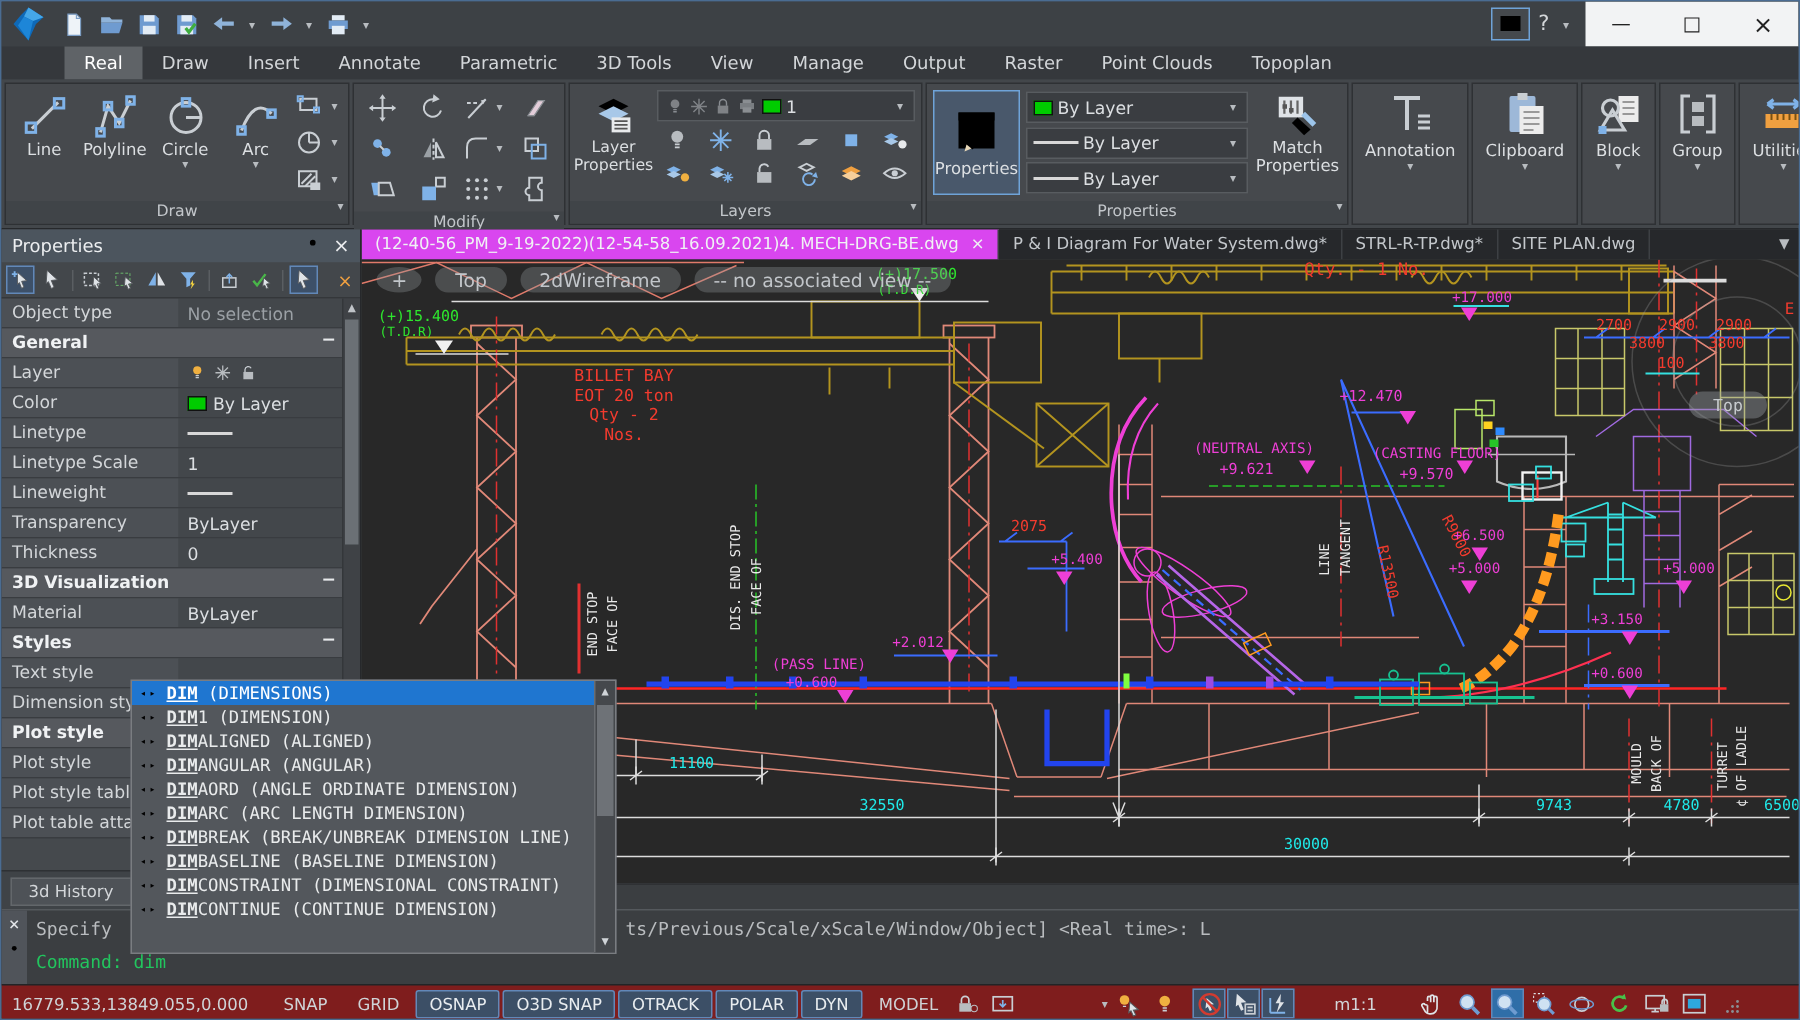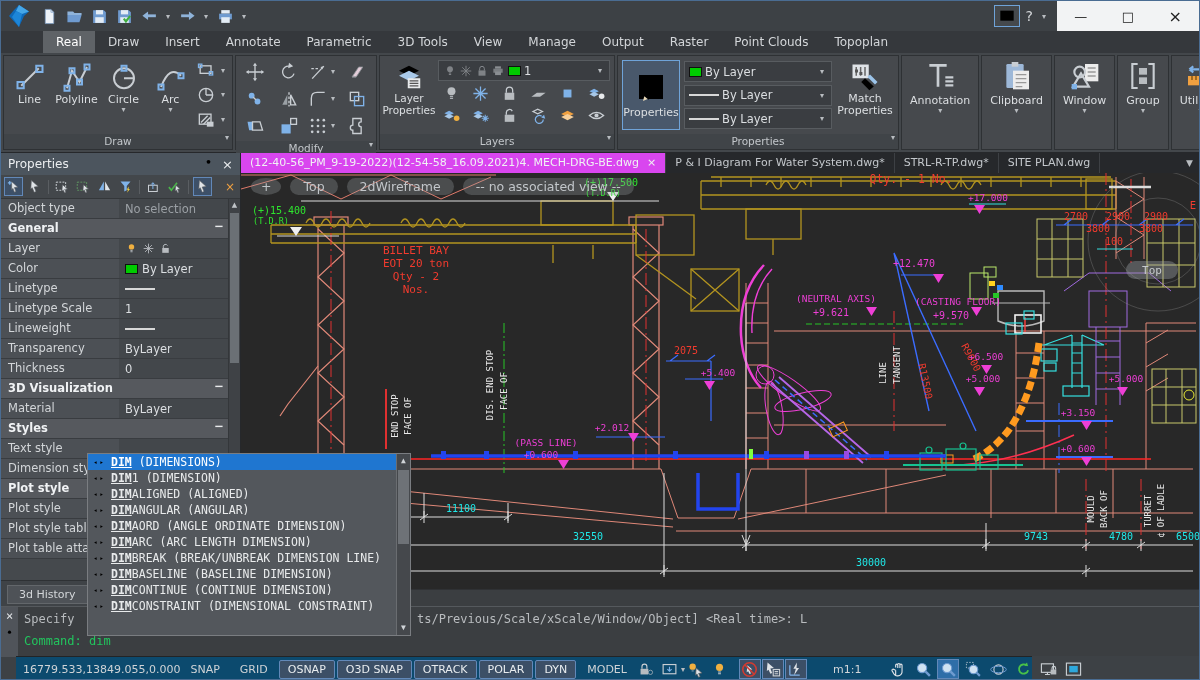--- a/index.html
+++ b/index.html
@@ -112,21 +112,21 @@
   .pop-list{flex:1;overflow:hidden}
   .pop-item{height:16px;display:flex;align-items:center;gap:5px;padding:0 3px;color:#e9ebec;white-space:nowrap}
   .pop-item.sel{background:#1f76d0;color:#fff}
   .pop-item u{font-weight:bold}
   .pop-item svg{width:15px;height:15px;flex:none}
   .pop-scroll{width:14px;background:#45484c;border-left:1px solid #6a6d71;position:relative}
   .pop-scroll .arr{position:absolute;left:0;right:0;height:14px;text-align:center;font-size:8px;color:#d0d4d8;line-height:14px}
   .pop-scroll .arr.dn{bottom:0}
   .pop-thumb{position:absolute;left:1px;right:1px;top:16px;height:74px;background:#6e7control;background:#6e7277}
   
-  .statusbar{position:absolute;left:15px;top:655px;width:1016px;height:25px;background:#0c4a6e;border-top:1px solid #222426;display:flex;align-items:center;font-size:11px;color:#cfd3d6}
+  .statusbar{position:absolute;left:0;top:655px;width:1200px;height:25px;background:#7f1d1d;border-top:1px solid #222426;display:flex;align-items:center;font-size:11px;color:#cfd3d6}
   .coords{width:178px;padding-left:7px;white-space:nowrap}
   .stoggle{padding:2px 8px;margin:12px 1px;border:1px solid transparent;border-radius:2px;white-space:nowrap}
   .stoggle.on{border-color:#6288b8;background:#3c4f66;color:#e8ecef}
   .model{margin:0 8px 0 10px}
   .sbi{width:22px;height:20px;display:flex;align-items:center;justify-content:center}
   .sbi svg{width:17px;height:17px}
   .sbi.on{background:#3c4f66;border:1px solid #6288b8}
   .sbi.fill{background:#2f6ea8;border:1px solid #6288b8}
   .mscale{margin:0 26px;color:#d3d6d9}
 </style>
@@ -573,21 +573,21 @@
         </div>
         <div class="rpanel">
           <div class="rbody spanel-body">
             <svg class="ic" viewBox="0 0 24 24">
               <rect fill="#ececec" x="12" y="3" width="10" height="13"></rect>
               <path d="M14,6h6M14,9h6M14,12h6" stroke="#999" stroke-width="1"></path>
               <circle class="s" cx="8" cy="9" r="4"></circle>
               <path class="s" d="M3,20L9,10l6,10z"></path>
               <rect class="bf" x="2" y="18" width="4" height="4"></rect>
             </svg>
-            <span class="lbl">Window</span>
+            <span class="lbl">Block</span>
             <span class="dd">▾</span>
           </div>
         </div>
         <div class="rpanel">
           <div class="rbody spanel-body">
             <svg class="ic" viewBox="0 0 24 24">
               <path class="s" d="M8,3H4v18h4M16,3h4v18h-4" stroke-width="2"></path>
               <rect fill="#b8bcc0" x="9" y="6" width="6" height="5"></rect>
               <rect fill="#b8bcc0" x="9" y="13" width="6" height="5"></rect>
             </svg>
@@ -1139,28 +1139,28 @@
             <path class="n" d="M3,12H21M5,7v10M19,7v10"></path>
             <path class="bf" d="M5,12l4,-2.2v4.4zM19,12l-4,-2.2v4.4z"></path>
           </svg>
           <span><u>DIM</u>BASELINE (BASELINE DIMENSION)</span>
         </div>
         <div class="pop-item">
           <svg viewBox="0 0 24 24">
             <path class="n" d="M3,12H21M5,7v10M19,7v10"></path>
             <path class="bf" d="M5,12l4,-2.2v4.4zM19,12l-4,-2.2v4.4z"></path>
           </svg>
-          <span><u>DIM</u>CONTINUE (CONTINUE DIMENSION)</span>
+          <span><u>DIM</u>CONSTRAINT (DIMENSIONAL CONSTRAINT)</span>
         </div>
         <div class="pop-item">
           <svg viewBox="0 0 24 24">
             <path class="n" d="M3,12H21M5,7v10M19,7v10"></path>
             <path class="bf" d="M5,12l4,-2.2v4.4zM19,12l-4,-2.2v4.4z"></path>
           </svg>
-          <span><u>DIM</u>CONSTRAINT (DIMENSIONAL CONSTRAINT)</span>
+          <span><u>DIM</u>CONTINUE (CONTINUE DIMENSION)</span>
         </div>
       </div>
     <div class="pop-scroll">
       <div class="arr">▲</div>
         <div class="pop-thumb"></div>
         <div class="arr dn">▼</div>
     </div>
   </div>
 
   <div class="statusbar">

